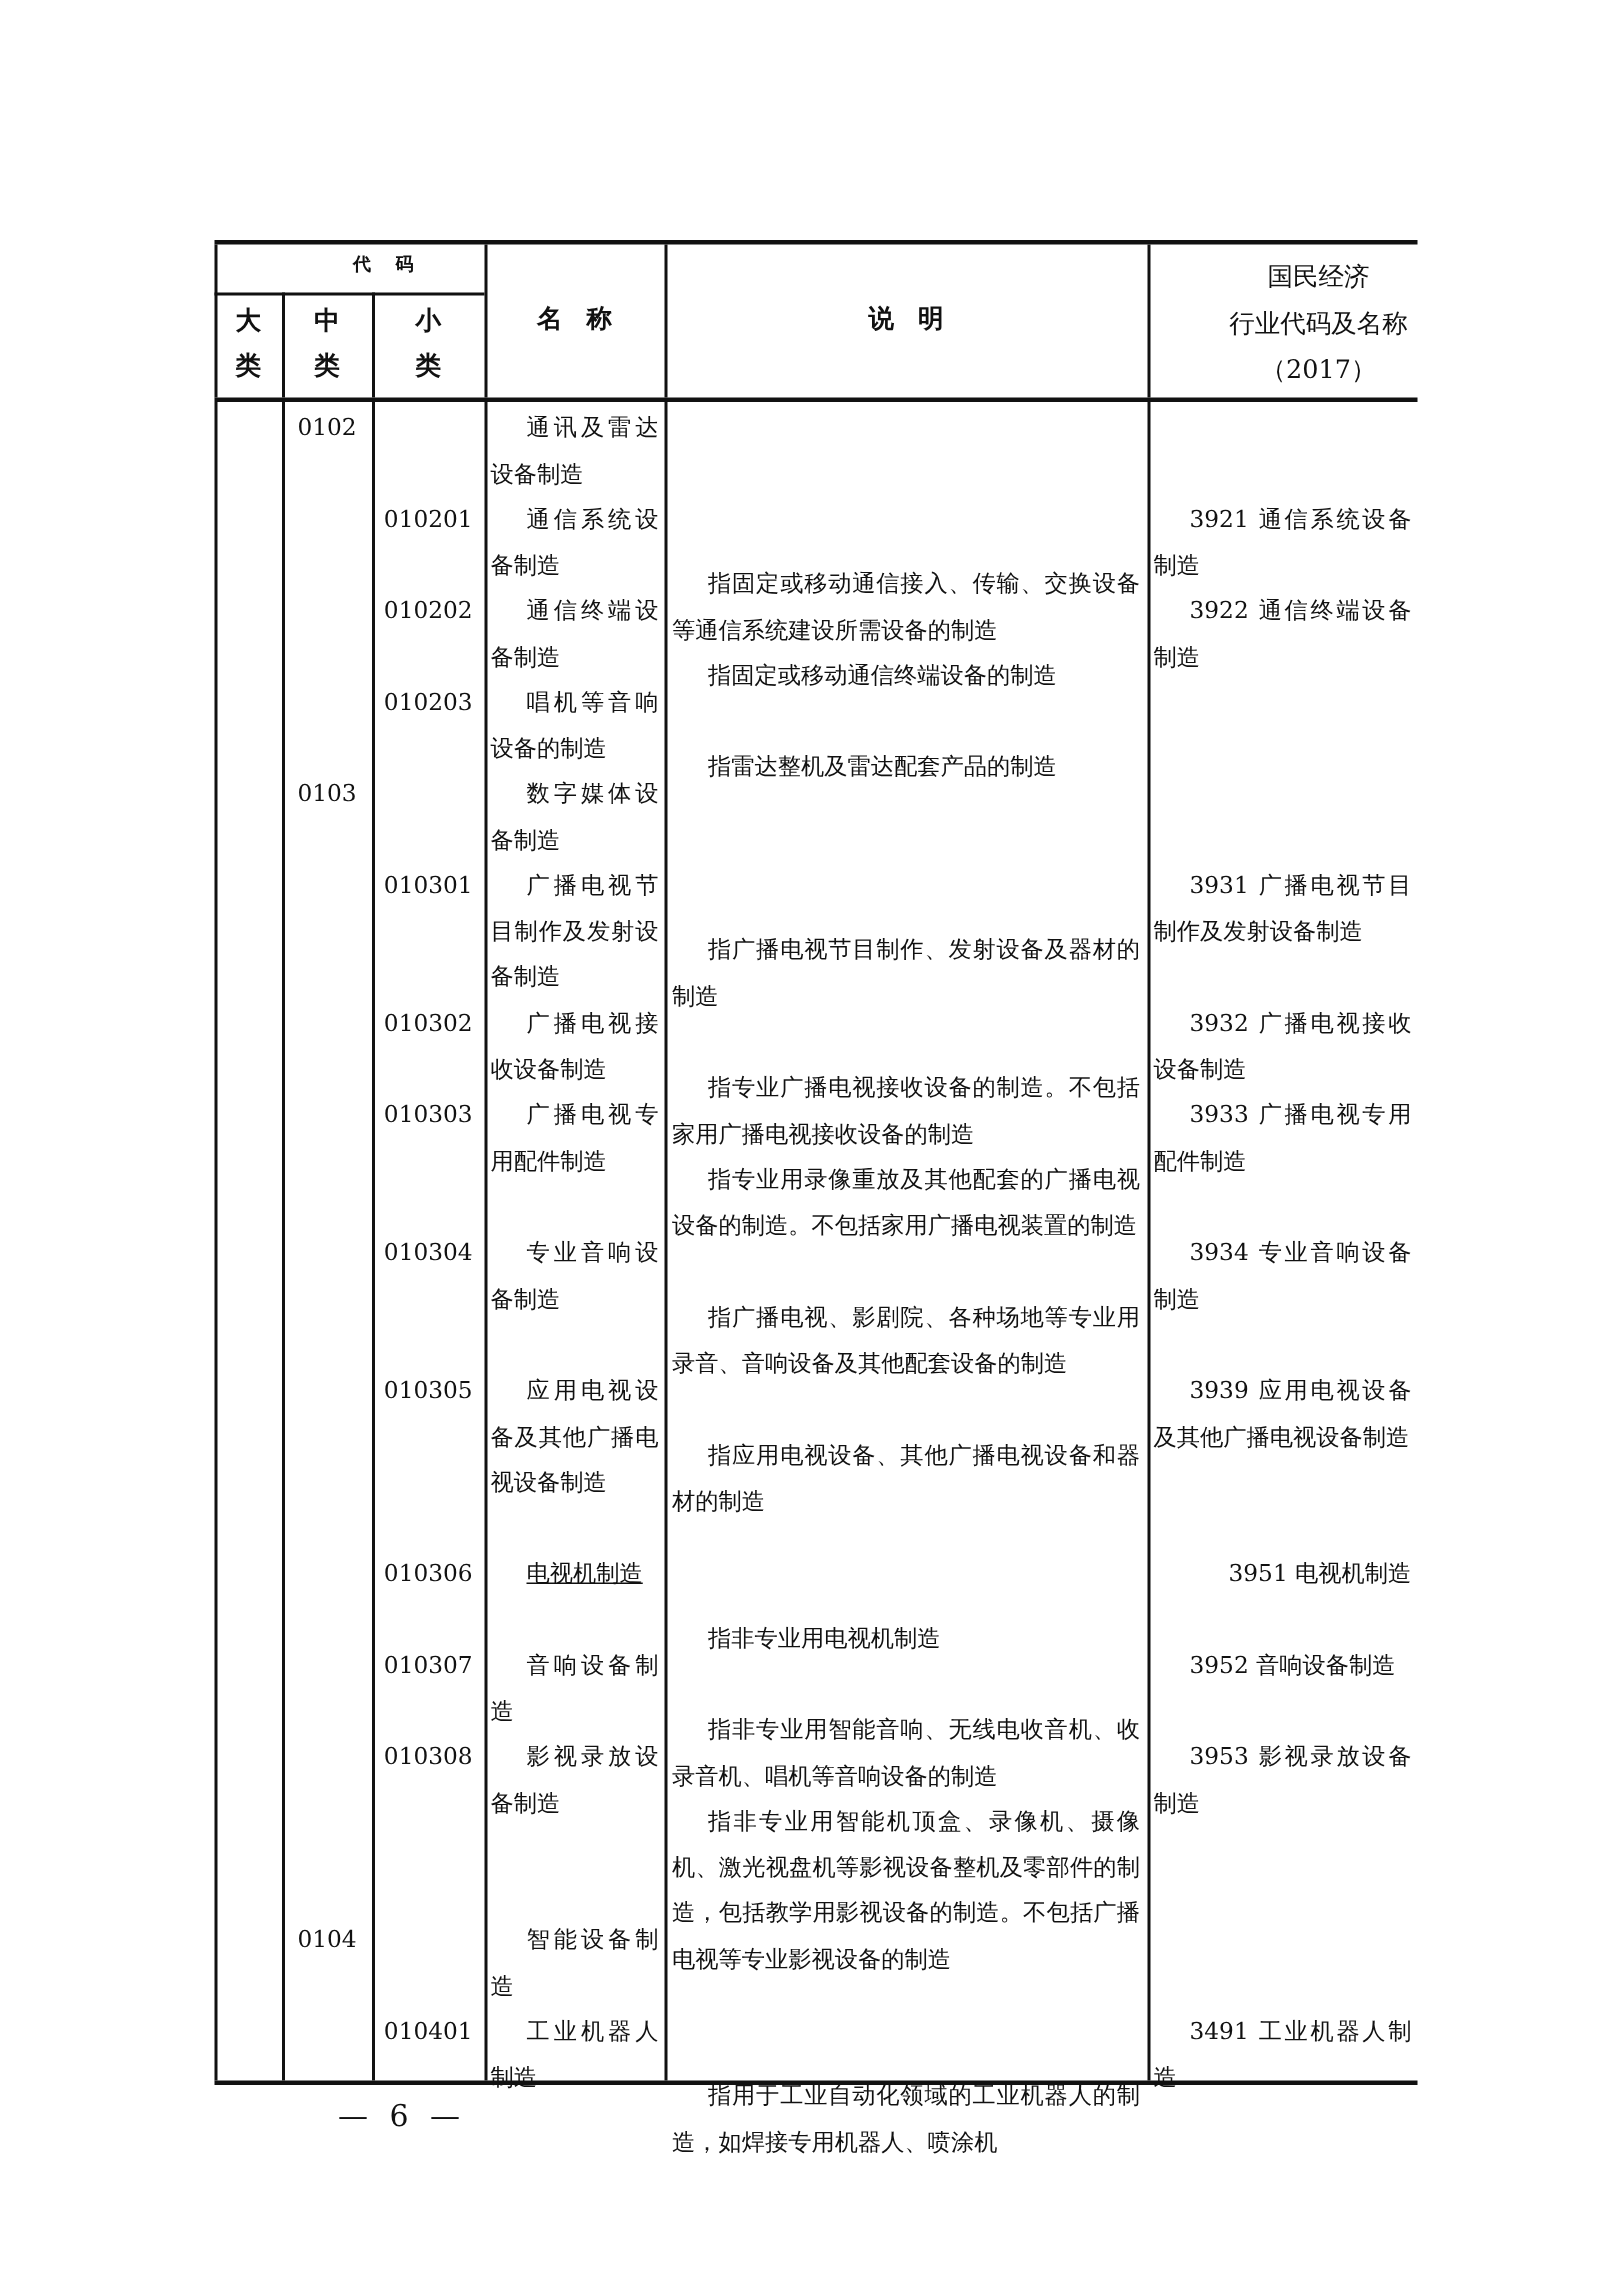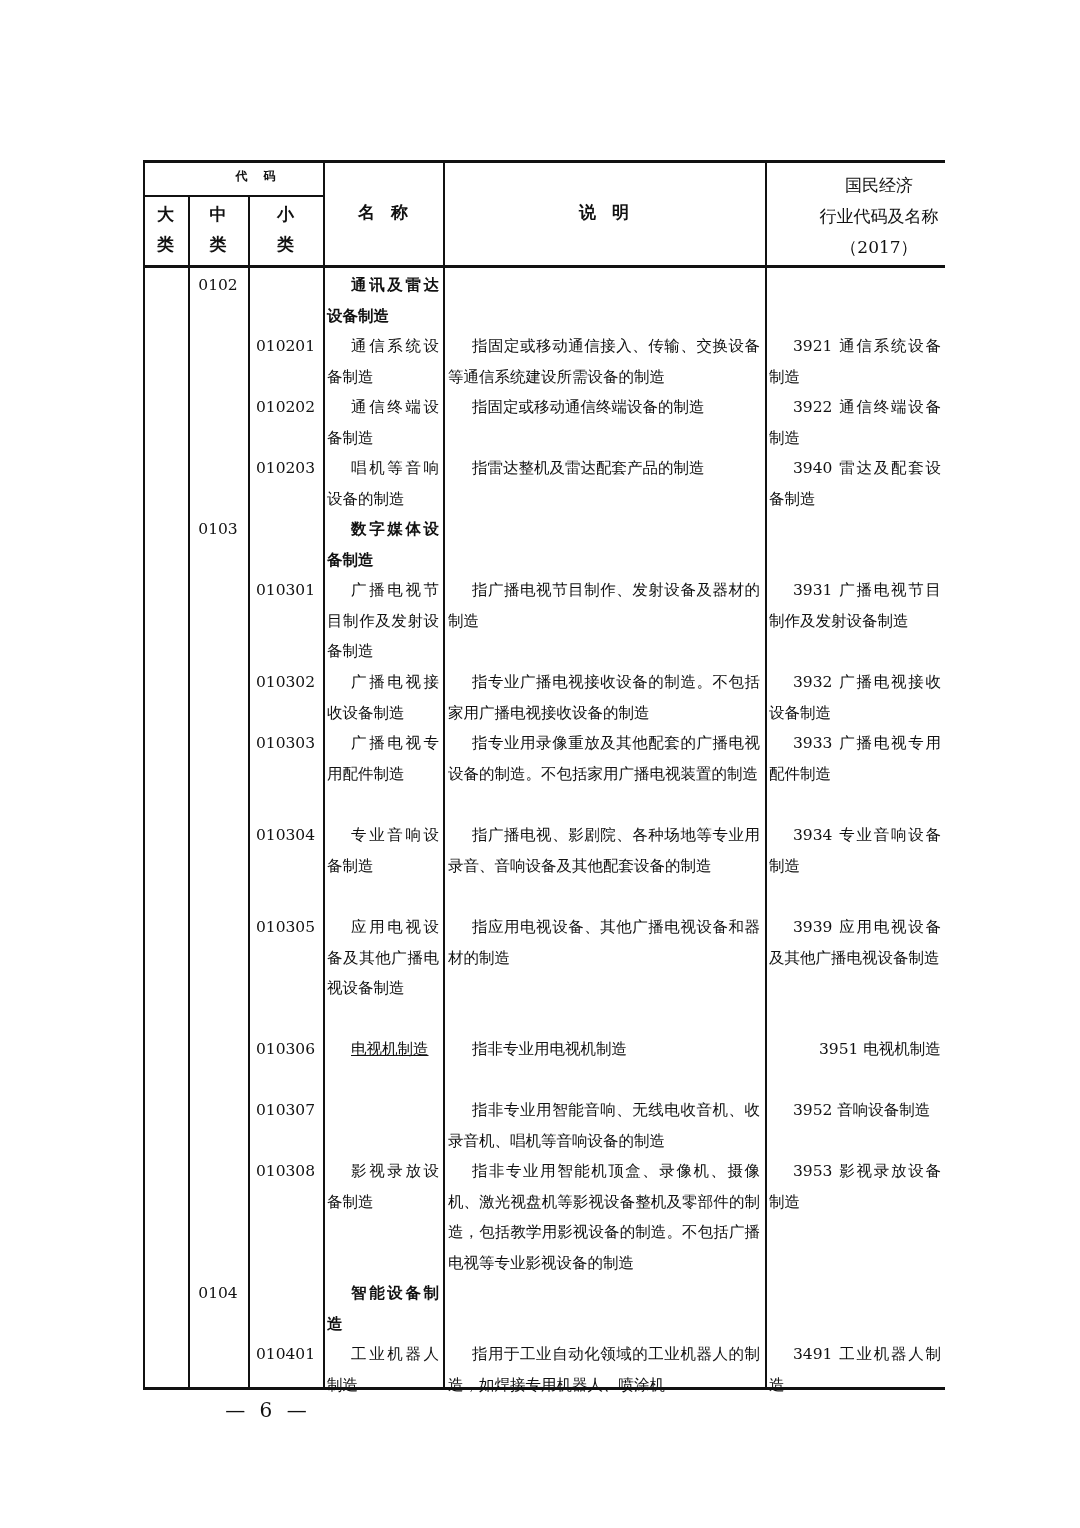--- a/index.html
+++ b/index.html
@@ -153,29 +153,30 @@
     font-family: "DejaVu Serif", "Liberation Serif", serif;
   }
   .cell.name {
     text-align: justify;
     text-align-last: left;
     text-justify: inter-character;
     text-indent: 24px;
     padding: 0 4px;
   }
   .cell.name.bold {
-    font-weight: bold;
+    font-weight: normal;
     text-indent: 24px;
   }
   .cell.desc {
     text-align: justify;
     text-align-last: left;
     text-justify: inter-character;
     text-indent: 24px;
     padding: 0 5px;
+    margin-top: 43px;
   }
   .cell.ind {
     text-align: justify;
     text-align-last: left;
     text-justify: inter-character;
     text-indent: 24px;
     padding: 0 4px;
   }
 
   .pagenum {
@@ -254,21 +255,20 @@
     <div class="cell ind" style="left:622px; top:63px; width:172px;">3921  通信系统设备制造</div>
 
     <div class="cell code" style="left:105px; top:124px; width:75px;">010202</div>
     <div class="cell name" style="left:180px; top:124px; width:112px;">通信终端设备制造</div>
     <div class="cell desc" style="left:300px; top:124px; width:312px;">指固定或移动通信终端设备的制造</div>
     <div class="cell ind" style="left:622px; top:124px; width:172px;">3922  通信终端设备制造</div>
 
     <div class="cell code" style="left:105px; top:185px; width:75px;">010203</div>
     <div class="cell name" style="left:180px; top:185px; width:112px;">唱机等音响设备的制造</div>
     <div class="cell desc" style="left:300px; top:185px; width:312px;">指雷达整机及雷达配套产品的制造</div>
-    <div class="cell ind" style="left:622px; top:185px; width:172px;">3940  雷达及配套设备制造</div>
 
     <div class="cell code" style="left:45px; top:246px; width:60px;">0103</div>
     <div class="cell name bold" style="left:180px; top:246px; width:112px;">数字媒体设备制造</div>
 
     <div class="cell code" style="left:105px; top:307px; width:75px;">010301</div>
     <div class="cell name" style="left:180px; top:307px; width:112px;">广播电视节目制作及发射设备制造</div>
     <div class="cell desc" style="left:300px; top:307px; width:312px;">指广播电视节目制作、发射设备及器材的制造</div>
     <div class="cell ind" style="left:622px; top:307px; width:172px;">3931  广播电视节目制作及发射设备制造</div>
 
     <div class="cell code" style="left:105px; top:399px; width:75px;">010302</div>
@@ -290,20 +290,21 @@
     <div class="cell name" style="left:180px; top:644px; width:112px;">应用电视设备及其他广播电视设备制造</div>
     <div class="cell desc" style="left:300px; top:644px; width:312px;">指应用电视设备、其他广播电视设备和器材的制造</div>
     <div class="cell ind" style="left:622px; top:644px; width:172px;">3939  应用电视设备及其他广播电视设备制造</div>
 
     <div class="cell code" style="left:105px; top:766px; width:75px;">010306</div>
     <div class="cell name" style="left:180px; top:766px; width:112px;text-decoration:underline;">电视机制造</div>
     <div class="cell desc" style="left:300px; top:766px; width:312px;">指非专业用电视机制造</div>
     <div class="cell ind" style="left:622px; top:766px; width:172px; text-indent:18px;margin-left:32px;">3951  电视机制造</div>
 
     <div class="cell code" style="left:105px; top:827px; width:75px;">010307</div>
+    <div class="cell name" style="left:180px; top:827px; width:112px;">音响设备制造</div>
     <div class="cell desc" style="left:300px; top:827px; width:312px;">指非专业用智能音响、无线电收音机、收录音机、唱机等音响设备的制造</div>
     <div class="cell ind" style="left:622px; top:827px; width:172px;">3952  音响设备制造</div>
 
     <div class="cell code" style="left:105px; top:888px; width:75px;">010308</div>
     <div class="cell desc" style="left:300px; top:888px; width:312px;">指非专业用智能机顶盒、录像机、摄像机、激光视盘机等影视设备整机及零部件的制造，包括教学用影视设备的制造。不包括广播电视等专业影视设备的制造</div>
     <div class="cell name" style="left:180px; top:888px; width:112px;">影视录放设备制造</div>
     <div class="cell ind" style="left:622px; top:888px; width:172px;">3953  影视录放设备制造</div>
 
     <div class="cell code" style="left:45px; top:1010px; width:60px;">0104</div>
     <div class="cell name bold" style="left:180px; top:1010px; width:112px;">智能设备制造</div>

